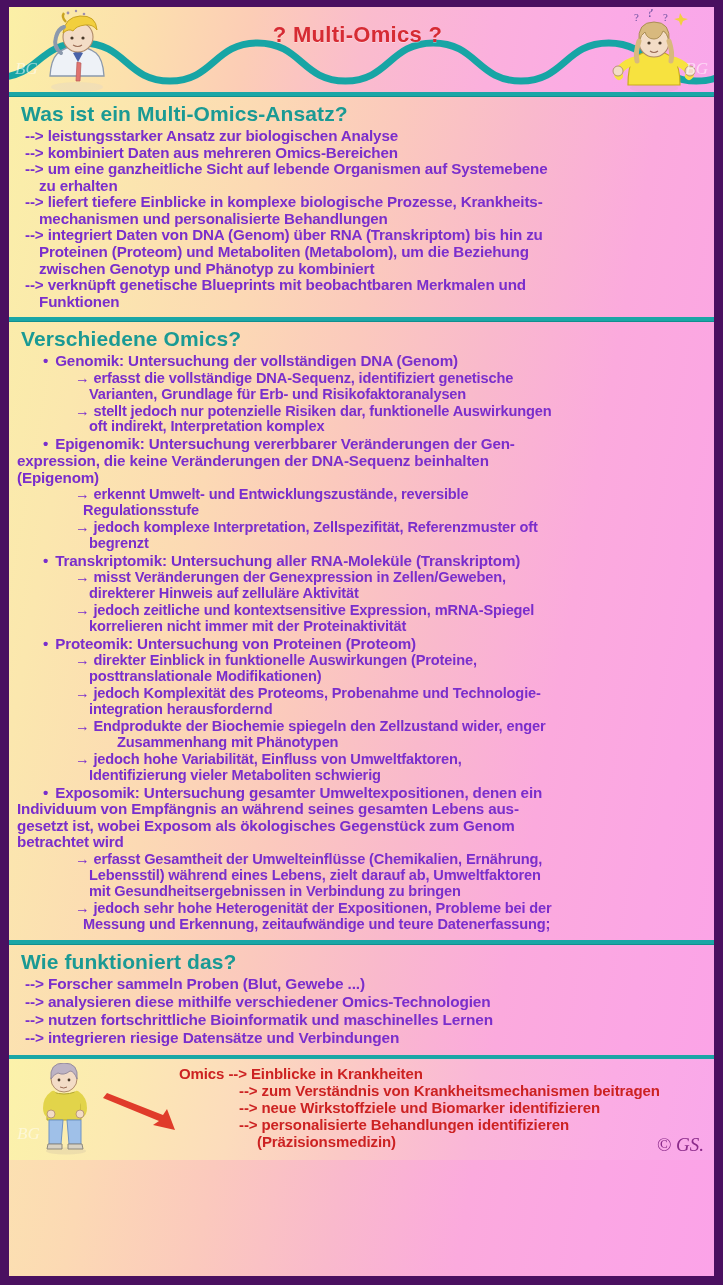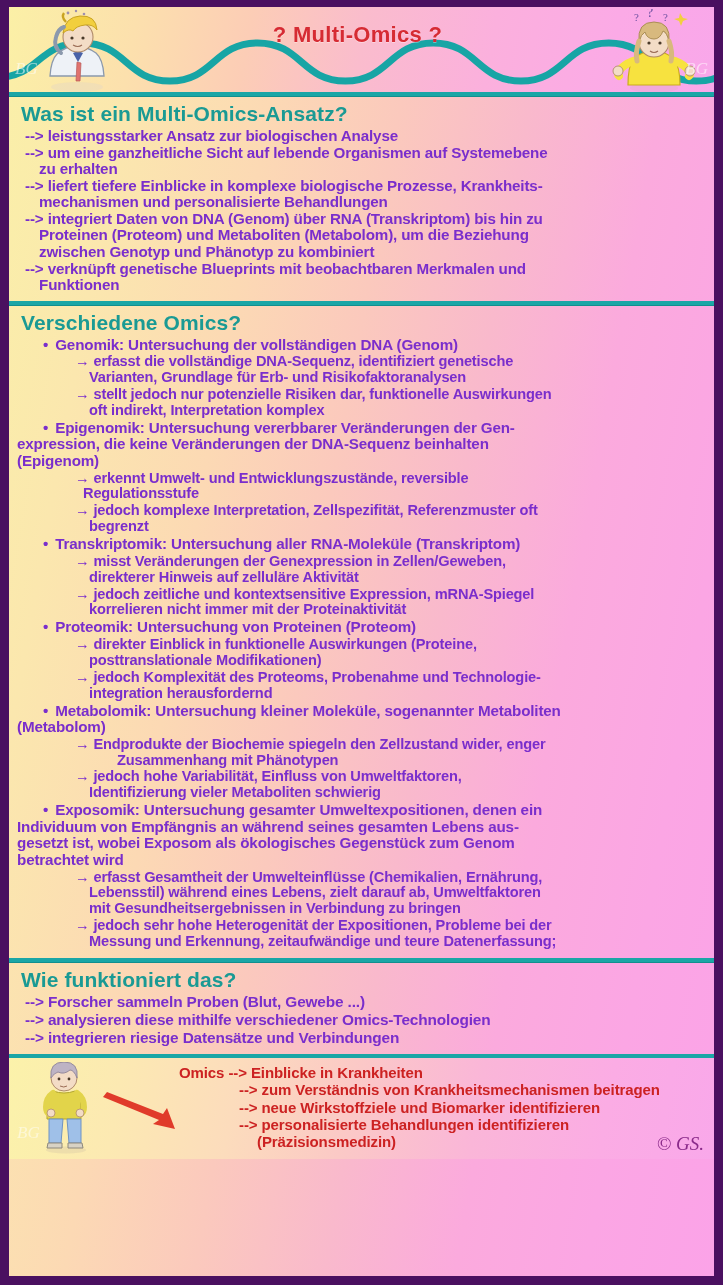--- a/index.html
+++ b/index.html
@@ -161,20 +161,21 @@
       <div class="wm wm-h-r">BG</div>
     </div>
 
     <div class="divider"></div>
 
     <div class="sec sec-what">
       <div class="sec-title">Was ist ein Multi-Omics-Ansatz?</div>
 
       <div class="line lvl1"><span class="arrow">--&gt;</span> <span>leistungsstarker Ansatz zur biologischen Analyse</span></div>
 
+      <div class="line lvl1"><span class="arrow">--&gt;</span> <span>kombiniert Daten aus mehreren Omics-Bereichen</span></div>
 
       <div class="line lvl1"><span class="arrow">--&gt;</span> <span>um eine ganzheitliche Sicht auf lebende Organismen auf Systemebene</span><br><span style="padding-left:14px;display:inline-block">zu erhalten</span></div>
 
       <div class="line lvl1"><span class="arrow">--&gt;</span> <span>liefert tiefere Einblicke in komplexe biologische Prozesse, Krankheits-</span><br><span style="padding-left:14px;display:inline-block">mechanismen und personalisierte Behandlungen</span></div>
 
       <div class="line lvl1"><span class="arrow">--&gt;</span> <span>integriert Daten von DNA (Genom) über RNA (Transkriptom) bis hin zu</span><br><span style="padding-left:14px;display:inline-block">Proteinen (Proteom) und Metaboliten (Metabolom), um die Beziehung</span><br><span style="padding-left:14px;display:inline-block">zwischen Genotyp und Phänotyp zu kombiniert</span></div>
 
       <div class="line lvl1"><span class="arrow">--&gt;</span> <span>verknüpft genetische Blueprints mit beobachtbaren Merkmalen und</span><br><span style="padding-left:14px;display:inline-block">Funktionen</span></div>
     </div>
 
@@ -188,35 +189,35 @@
           <div class="line sub"><span class="ar">→</span><span>stellt jedoch nur potenzielle Risiken dar, funktionelle Auswirkungen</span><br><span style="margin-left: 14px; display: inline-block;">oft indirekt, Interpretation komplex</span></div>
           <div class="line bullet"><span>Epigenomik: Untersuchung vererbbarer Veränderungen der Gen-</span><br><span style="margin-left: -26px; display: inline-block;">expression, die keine Veränderungen der DNA-Sequenz beinhalten</span><br><span style="margin-left: -26px; display: inline-block;">(Epigenom)</span></div>
           <div class="line sub"><span class="ar">→</span><span>erkennt Umwelt- und Entwicklungszustände, reversible</span><br><span style="margin-left: 8px; display: inline-block;">Regulationsstufe</span></div>
           <div class="line sub"><span class="ar">→</span><span>jedoch komplexe Interpretation, Zellspezifität, Referenzmuster oft</span><br><span style="margin-left: 14px; display: inline-block;">begrenzt</span></div>
           <div class="line bullet"><span>Transkriptomik: Untersuchung aller RNA-Moleküle (Transkriptom)</span></div>
           <div class="line sub"><span class="ar">→</span><span>misst Veränderungen der Genexpression in Zellen/Geweben,</span><br><span style="margin-left: 14px; display: inline-block;">direkterer Hinweis auf zelluläre Aktivität</span></div>
           <div class="line sub"><span class="ar">→</span><span>jedoch zeitliche und kontextsensitive Expression, mRNA-Spiegel</span><br><span style="margin-left: 14px; display: inline-block;">korrelieren nicht immer mit der Proteinaktivität</span></div>
           <div class="line bullet"><span>Proteomik: Untersuchung von Proteinen (Proteom)</span></div>
           <div class="line sub"><span class="ar">→</span><span>direkter Einblick in funktionelle Auswirkungen (Proteine,</span><br><span style="margin-left: 14px; display: inline-block;">posttranslationale Modifikationen)</span></div>
           <div class="line sub"><span class="ar">→</span><span>jedoch Komplexität des Proteoms, Probenahme und Technologie-</span><br><span style="margin-left: 14px; display: inline-block;">integration herausfordernd</span></div>
-          <div class="line bullet"><span>Metabolomik: Untersuchung kleiner Moleküle, sogenannter Metaboliten</span><br><span style="margin-left: -26px; display: inline-block;">(Metabolom)</span></div>
           <div class="line sub"><span class="ar">→</span><span>Endprodukte der Biochemie spiegeln den Zellzustand wider, enger</span><br><span style="margin-left: 14px; display: inline-block; padding-left: 28px;">Zusammenhang mit Phänotypen</span></div>
           <div class="line sub"><span class="ar">→</span><span>jedoch hohe Variabilität, Einfluss von Umweltfaktoren,</span><br><span style="margin-left: 14px; display: inline-block;">Identifizierung vieler Metaboliten schwierig</span></div>
           <div class="line bullet"><span>Exposomik: Untersuchung gesamter Umweltexpositionen, denen ein</span><br><span style="margin-left: -26px; display: inline-block;">Individuum von Empfängnis an während seines gesamten Lebens aus-</span><br><span style="margin-left: -26px; display: inline-block;">gesetzt ist, wobei Exposom als ökologisches Gegenstück zum Genom</span><br><span style="margin-left: -26px; display: inline-block;">betrachtet wird</span></div>
           <div class="line sub"><span class="ar">→</span><span>erfasst Gesamtheit der Umwelteinflüsse (Chemikalien, Ernährung,</span><br><span style="margin-left: 14px; display: inline-block;">Lebensstil) während eines Lebens, zielt darauf ab, Umweltfaktoren</span><br><span style="margin-left: 14px; display: inline-block;">mit Gesundheitsergebnissen in Verbindung zu bringen</span></div>
-          <div class="line sub"><span class="ar">→</span><span>jedoch sehr hohe Heterogenität der Expositionen, Probleme bei der</span><br><span style="margin-left: 14px; display: inline-block;">Messung und Erkennung, zeitaufwändige und teure Datenerfassung;</span><br></div>
+          <div class="line sub"><span class="ar">→</span><span>jedoch sehr hohe Heterogenität der Expositionen, Probleme bei der</span><br><span style="margin-left: 8px; display: inline-block;">Messung und Erkennung, zeitaufwändige und teure Datenerfassung;</span><br></div>
         </div>
     </div>
 
     <div class="divider"></div>
 
     <div class="sec sec-how">
       <div class="sec-title">Wie funktioniert das?</div>
       <div class="line lvl1"><span class="arrow">--&gt;</span> <span>Forscher sammeln Proben (Blut, Gewebe ...)</span></div>
       <div class="line lvl1"><span class="arrow">--&gt;</span> <span>analysieren diese mithilfe verschiedener Omics-Technologien</span></div>
+      <div class="line lvl1"><span class="arrow">--&gt;</span> <span>nutzen fortschrittliche Bioinformatik und maschinelles Lernen</span></div>
       <div class="line lvl1"><span class="arrow">--&gt;</span> <span>integrieren riesige Datensätze und Verbindungen</span></div>
     </div>
 
     <div class="divider"></div>
 
     <div class="footer">
       <svg class="footer-kid" viewBox="0 0 78 92">
         <ellipse cx="39" cy="88" rx="20" ry="3.5" fill="#e0cfa8" opacity=".5"></ellipse>
         <circle cx="37" cy="16" r="13" fill="#f3dcc6" stroke="#b08b6b" stroke-width="1"></circle>
         <path d="M24 16 q-2 -16 13 -16 q15 0 13 16 q-3 -8 -7 -8 q-6 5 -12 2 q-4 1 -7 6z" fill="#bdb3c4" stroke="#8e8498" stroke-width=".9"></path>

